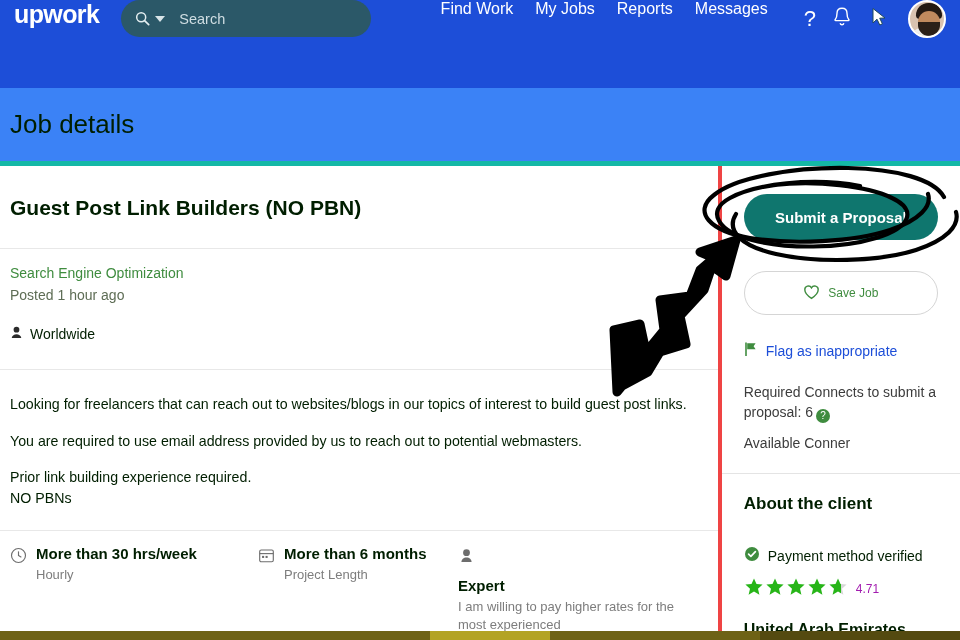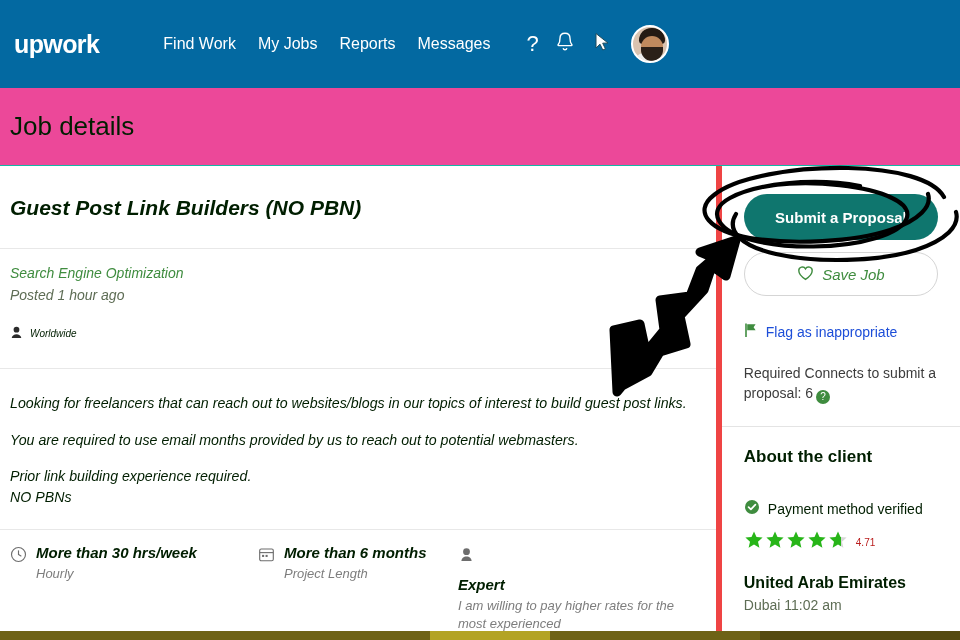--- a/index.html
+++ b/index.html
@@ -10,23 +10,23 @@
     font-family: "Liberation Sans", sans-serif;
     background: #ffffff;
     overflow: hidden;
     position: relative;
     color: #001e00;
   }
 
   
   .navbar {
     height: 88px;
-    background: #0369a1;
+    background: #1d4ed8;
     display: flex;
-    align-items: center;
+    align-items: flex-start;
     padding: 0 14px;
     position: relative;
   }
   .logo {
     font-size: 25px;
     font-weight: bold;
     color: #ffffff;
     letter-spacing: -0.6px;
     margin-right: 22px;
     white-space: nowrap;
@@ -61,38 +61,38 @@
     border: 2px solid #ffffff;
   }
   .avatar .hair { position:absolute; left:6px; top:1px; width:26px; height:16px; background:#241a13; border-radius:13px 13px 4px 4px; }
   .avatar .face { position:absolute; left:8px; top:9px; width:22px; height:22px; background:#c08a5e; border-radius:11px 11px 10px 10px; }
   .avatar .beard { position:absolute; left:8px; top:20px; width:22px; height:14px; background:#2b2018; border-radius:0 0 11px 11px; }
   .avatar .shoulders { position:absolute; left:1px; bottom:-2px; width:32px; height:10px; background:#efefef; border-radius:10px 10px 0 0; }
 
   
   .page-band {
     height: 78px;
-    background: #ec4899;
-    border-bottom: 1px solid #14b8a6;
+    background: #3b82f6;
+    border-bottom: 5px solid #14b8a6;
     display: flex; align-items: center;
     padding: 0 10px;
   }
   .page-title { font-size: 26px; font-weight: normal; color: #001e00; }
 
   
   .cols { display: flex; height: 474px; }
-  .main-col { width: 800px; border-right: 6px solid #ef4444; padding: 0 10px; font-style: italic; }
+  .main-col { width: 800px; border-right: 4px solid #ef4444; padding: 0 10px; }
   .side-col { width: 260px; padding: 0 22px 0 22px; }
 
   .job-title { font-size: 21px; font-weight: bold; margin: 30px 0 0 0; color: #001e00; }
   .sep { height: 1px; background: #e8e8e8; margin: 28px -10px 0 -10px; }
 
   .cat-link { color: #3f8c3f; font-size: 14px; margin-top: 16px; cursor: pointer; }
   .posted { color: #5e6d55; font-size: 14px; margin-top: 6px; }
-  .loc-row { display: flex; align-items: center; gap: 7px; margin-top: 22px; font-size: 10px; color: #001e00; }
+  .loc-row { display: flex; align-items: center; gap: 7px; margin-top: 22px; font-size: 14px; color: #001e00; }
 
   .sep2 { height: 1px; background: #e8e8e8; margin: 26px -10px 0 -10px; }
 
   .desc { font-size: 14.2px; color: #001e00; line-height: 1.45; }
   .desc p { margin: 0 0 16px 0; }
   .desc p:first-of-type { margin-top: 24px; }
   .tight { margin-bottom: 0 !important; }
 
   .sep3 { height: 1px; background: #e8e8e8; margin: 22px -10px 0 -10px; }
 
@@ -112,60 +112,69 @@
     border: none; border-radius: 23px;
     font-size: 15px; font-weight: bold;
     font-family: "Liberation Sans", sans-serif;
     margin-top: 28px; cursor: pointer;
   }
   .btn-save {
     display: flex; align-items: center; justify-content: center; gap: 8px;
     width: 100%; height: 44px;
     background: #ffffff; color: #3f8c3f;
     border: 1px solid #d5d5d5; border-radius: 22px;
-    font-size: 15px; margin-top: 12px; cursor: pointer;
+    font-size: 12px; margin-top: 31px; cursor: pointer;
     font-family: "Liberation Sans", sans-serif;
-    font-style: italic;
   }
   .flag-row { display: flex; align-items: center; gap: 8px; margin-top: 26px; color: #1d4ed8; font-size: 14px; cursor: pointer; }
 
   .connects { font-size: 14px; color: #3c3c3c; line-height: 1.45; margin-top: 22px; }
   .help-dot {
     display: inline-block; vertical-align: -2px; width: 14px; height: 14px;
     border-radius: 50%; background: #3f8c3f; color: #fff; font-size: 10px;
     text-align: center; line-height: 14px; margin-left: 3px; cursor: pointer;
   }
   .available { font-size: 14px; color: #3c3c3c; margin-top: 12px; }
 
   .side-sep { height: 1px; background: #e4e4e4; margin: 22px -22px 0 -22px; }
 
   .about-h { font-size: 17px; font-weight: bold; margin-top: 20px; }
   .verified { display: flex; align-items: center; gap: 8px; margin-top: 32px; font-size: 14px; }
   .stars-row { display: flex; align-items: center; gap: 8px; margin-top: 12px; }
-  .rating-num { font-size: 10px; color: #b91c1c; }
+  .rating-num { font-size: 12px; color: #a21caf; }
   .country { font-size: 16px; font-weight: bold; margin-top: 20px; }
   .citytime { font-size: 14px; color: #5e6d55; margin-top: 5px; }
 
   
   .annot { position: absolute; left: 0; top: 0; width: 960px; height: 640px; pointer-events: none; }
 
   
   .bottom-strip {
     position: absolute; left: 0; bottom: 0; width: 960px; height: 9px;
     background: #6e6216;
   }
   .bottom-strip .lite { position:absolute; left: 430px; top:0; width: 120px; height:9px; background:#b3a324; }
   .bottom-strip .dk { position:absolute; left: 760px; top:0; width: 200px; height:9px; background:#544a10; }
 </style>
 </head>
 <body>
 
 <div class="navbar">
   <div class="logo">upwork</div>
 
+  <div class="search-pill">
+    <span class="search-ico">
+      <svg width="15" height="15" viewBox="0 0 16 16">
+          <circle cx="6.6" cy="6.6" r="4.8" fill="none" stroke="#e4eef1" stroke-width="1.6"></circle>
+          <line x1="10.2" y1="10.2" x2="14.6" y2="14.6" stroke="#e4eef1" stroke-width="1.8" stroke-linecap="round"></line>
+        </svg>
+    </span>
+    <span class="caret-down"></span>
+    <span class="search-ph">Search</span>
+  </div>
 
   <div class="nav-links">
     <span class="nav-link">Find Work</span>
     <span class="nav-link">My Jobs</span>
     <span class="nav-link">Reports</span>
     <span class="nav-link">Messages</span>
   </div>
 
   <div class="nav-icons">
     <span class="q-mark">?</span>
@@ -209,21 +218,21 @@
             <path d="M1.8 14c.6-2.6 2.7-4 5.2-4s4.6 1.4 5.2 4z" fill="#2b2b2b"></path>
           </svg>
       </span>
       <span>Worldwide</span>
     </div>
 
     <div class="sep2"></div>
 
     <div class="desc">
       <p>Looking for freelancers that can reach out to websites/blogs in our topics of interest to build guest post links.</p>
-      <p>You are required to use email months provided by us to reach out to potential webmasters.</p>
+      <p>You are required to use email address provided by us to reach out to potential webmasters.</p>
       <p class="tight">Prior link building experience required.</p>
       <p>NO PBNs</p>
     </div>
 
     <div class="sep3"></div>
 
     <div class="attrs">
       <div class="attr a1">
         <span class="attr-ico">
           <svg width="17" height="17" viewBox="0 0 18 18">
@@ -287,20 +296,21 @@
             <path d="M3.2 2.2h8.4l-2 3 2 3H3.2z" fill="#3f8c3f"></path>
           </svg>
       </span>
       <span>Flag as inappropriate</span>
     </div>
 
     <div class="connects">
       <span>Required Connects to submit a proposal: 6</span><span class="help-dot">?</span>
     </div>
 
+    <div class="available">Available Conner</div>
 
     <div class="side-sep"></div>
 
     <div class="about-h">About the client</div>
 
     <div class="verified">
       <span>
         <svg width="16" height="16" viewBox="0 0 16 16">
             <circle cx="8" cy="8" r="7" fill="#3f8c3f"></circle>
             <path d="M4.6 8.2 6.9 10.4 11.4 5.6" fill="none" stroke="#ffffff" stroke-width="1.7" stroke-linecap="round" stroke-linejoin="round"></path>

